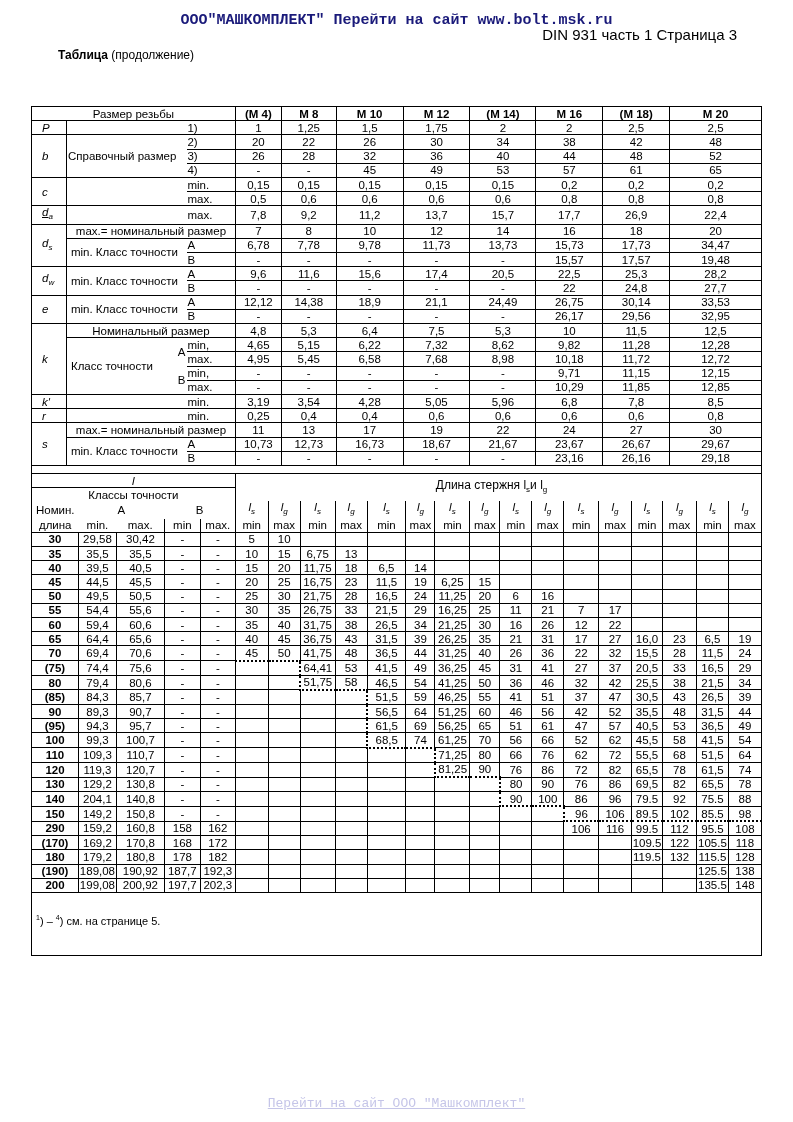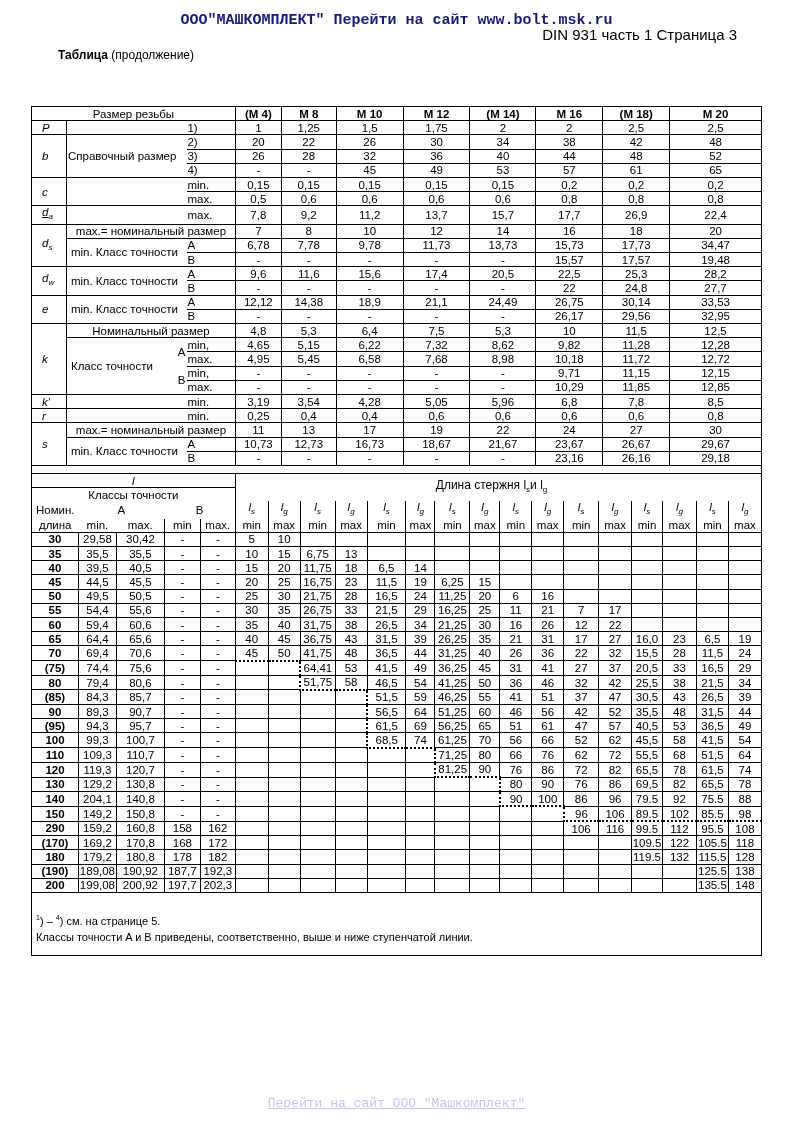--- a/index.html
+++ b/index.html
@@ -1008,16 +1008,15 @@
         <td></td>
         <td></td>
         <td>135.5</td>
         <td>148</td>
       </tr>
     </tbody>
 </table>
 
 <div class="abs foot">
   <div><sup>1</sup><span>) – </span><sup>4</sup><span>) см. на странице 5.</span></div>
-  <div>Классы точности A и B  приведены, соответственно, выше и ниже ступенчатой линии.</div>
 </div>
 
 <div class="abs bottom-link">Перейти на сайт ООО "Машкомплект"</div>
 
 </body></html>

